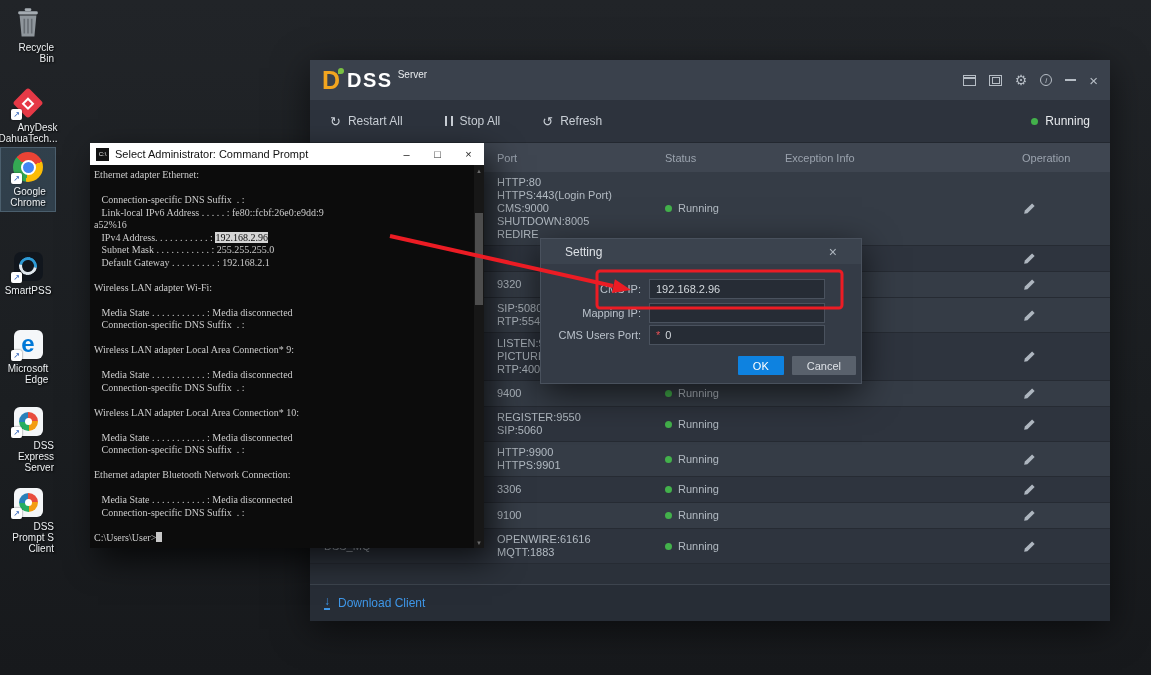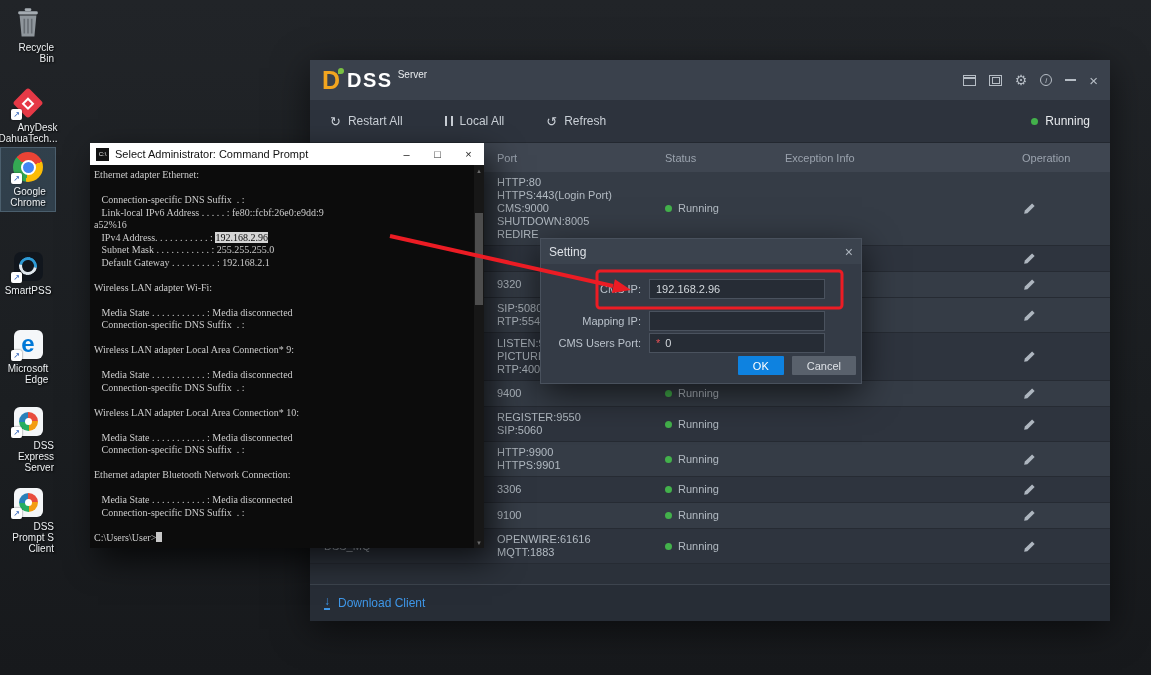--- a/index.html
+++ b/index.html
@@ -61,24 +61,24 @@
   .trow.alt{background:#2e343e}
   .stext{margin-left:6px}
   .pencil{width:14px;height:14px;display:flex;align-items:center;justify-content:center;cursor:pointer}
 
   .footerbar{height:37px;border-top:1px solid #3d444e;background:#272d36;display:flex;align-items:center;padding:0 14px;flex:none}
   .download{color:#3f97e8;font-size:12px;display:flex;gap:8px;align-items:center;cursor:pointer}
   .dl-icon{font-weight:bold;border-bottom:2px solid #3f97e8;line-height:11px;padding-bottom:1px}
 
   
   .dialog{position:absolute;left:230px;top:178px;width:322px;height:146px;background:#343b46;border:1px solid #49515d;box-shadow:0 10px 34px rgba(0,0,0,.65);z-index:30}
-  .dialog-title{height:25px;background:#3b434e;display:flex;align-items:center;padding:0 8px;font-size:12px;color:#dde1e6}
+  .dialog-title{height:25px;background:#3b434e;display:flex;align-items:center;padding:0 24px;font-size:12px;color:#dde1e6}
   .dialog-close{margin-left:auto;color:#aeb6bf;font-size:14px;cursor:pointer;line-height:1}
   .field{display:flex;align-items:center}
-  .f1{margin-top:15px}.f2{margin-top:12px}.f3{margin-top:2px}
+  .f1{margin-top:15px}.f2{margin-top:4px}.f3{margin-top:2px}
   .flabel{width:108px;text-align:right;padding-right:8px;font-size:11px;color:#bac2cb}
   .finput{width:176px;height:20px;background:#262c35;border:1px solid #4a525e;display:flex;align-items:center;padding:0 6px;font-size:11px;color:#d3d8dd;cursor:text}
   .req{color:#e85055;margin-right:5px}
   .dialog-btns{position:absolute;right:5px;bottom:8px;display:flex;gap:8px}
   .btn{height:19px;padding:0 15px;font-size:11px;display:flex;align-items:center;border-radius:1px;cursor:pointer}
   .btn-ok{background:var(--accent_blue,#0e82e0);color:#fff}
   .btn-cancel{background:#59616c;color:#dde1e6}
 
   
   .cmd{position:absolute;left:90px;top:143px;width:394px;height:405px;background:#0c0c0c;box-shadow:8px 12px 30px rgba(0,0,0,.7);z-index:20}
@@ -191,21 +191,21 @@
       </div>
     </div>
 
     <div class="toolbar">
       <div class="tbtn">
         <span class="ticon">↻</span>
         <span>Restart All</span>
       </div>
       <div class="tbtn">
         <span class="stopbars"></span>
-        <span>Local All</span>
+        <span>Stop All</span>
       </div>
       <div class="tbtn">
         <span class="ticon">↺</span>
         <span>Refresh</span>
       </div>
       <div class="runwrap">
         <span class="dot"></span>
         <span>Running</span>
       </div>
     </div>

